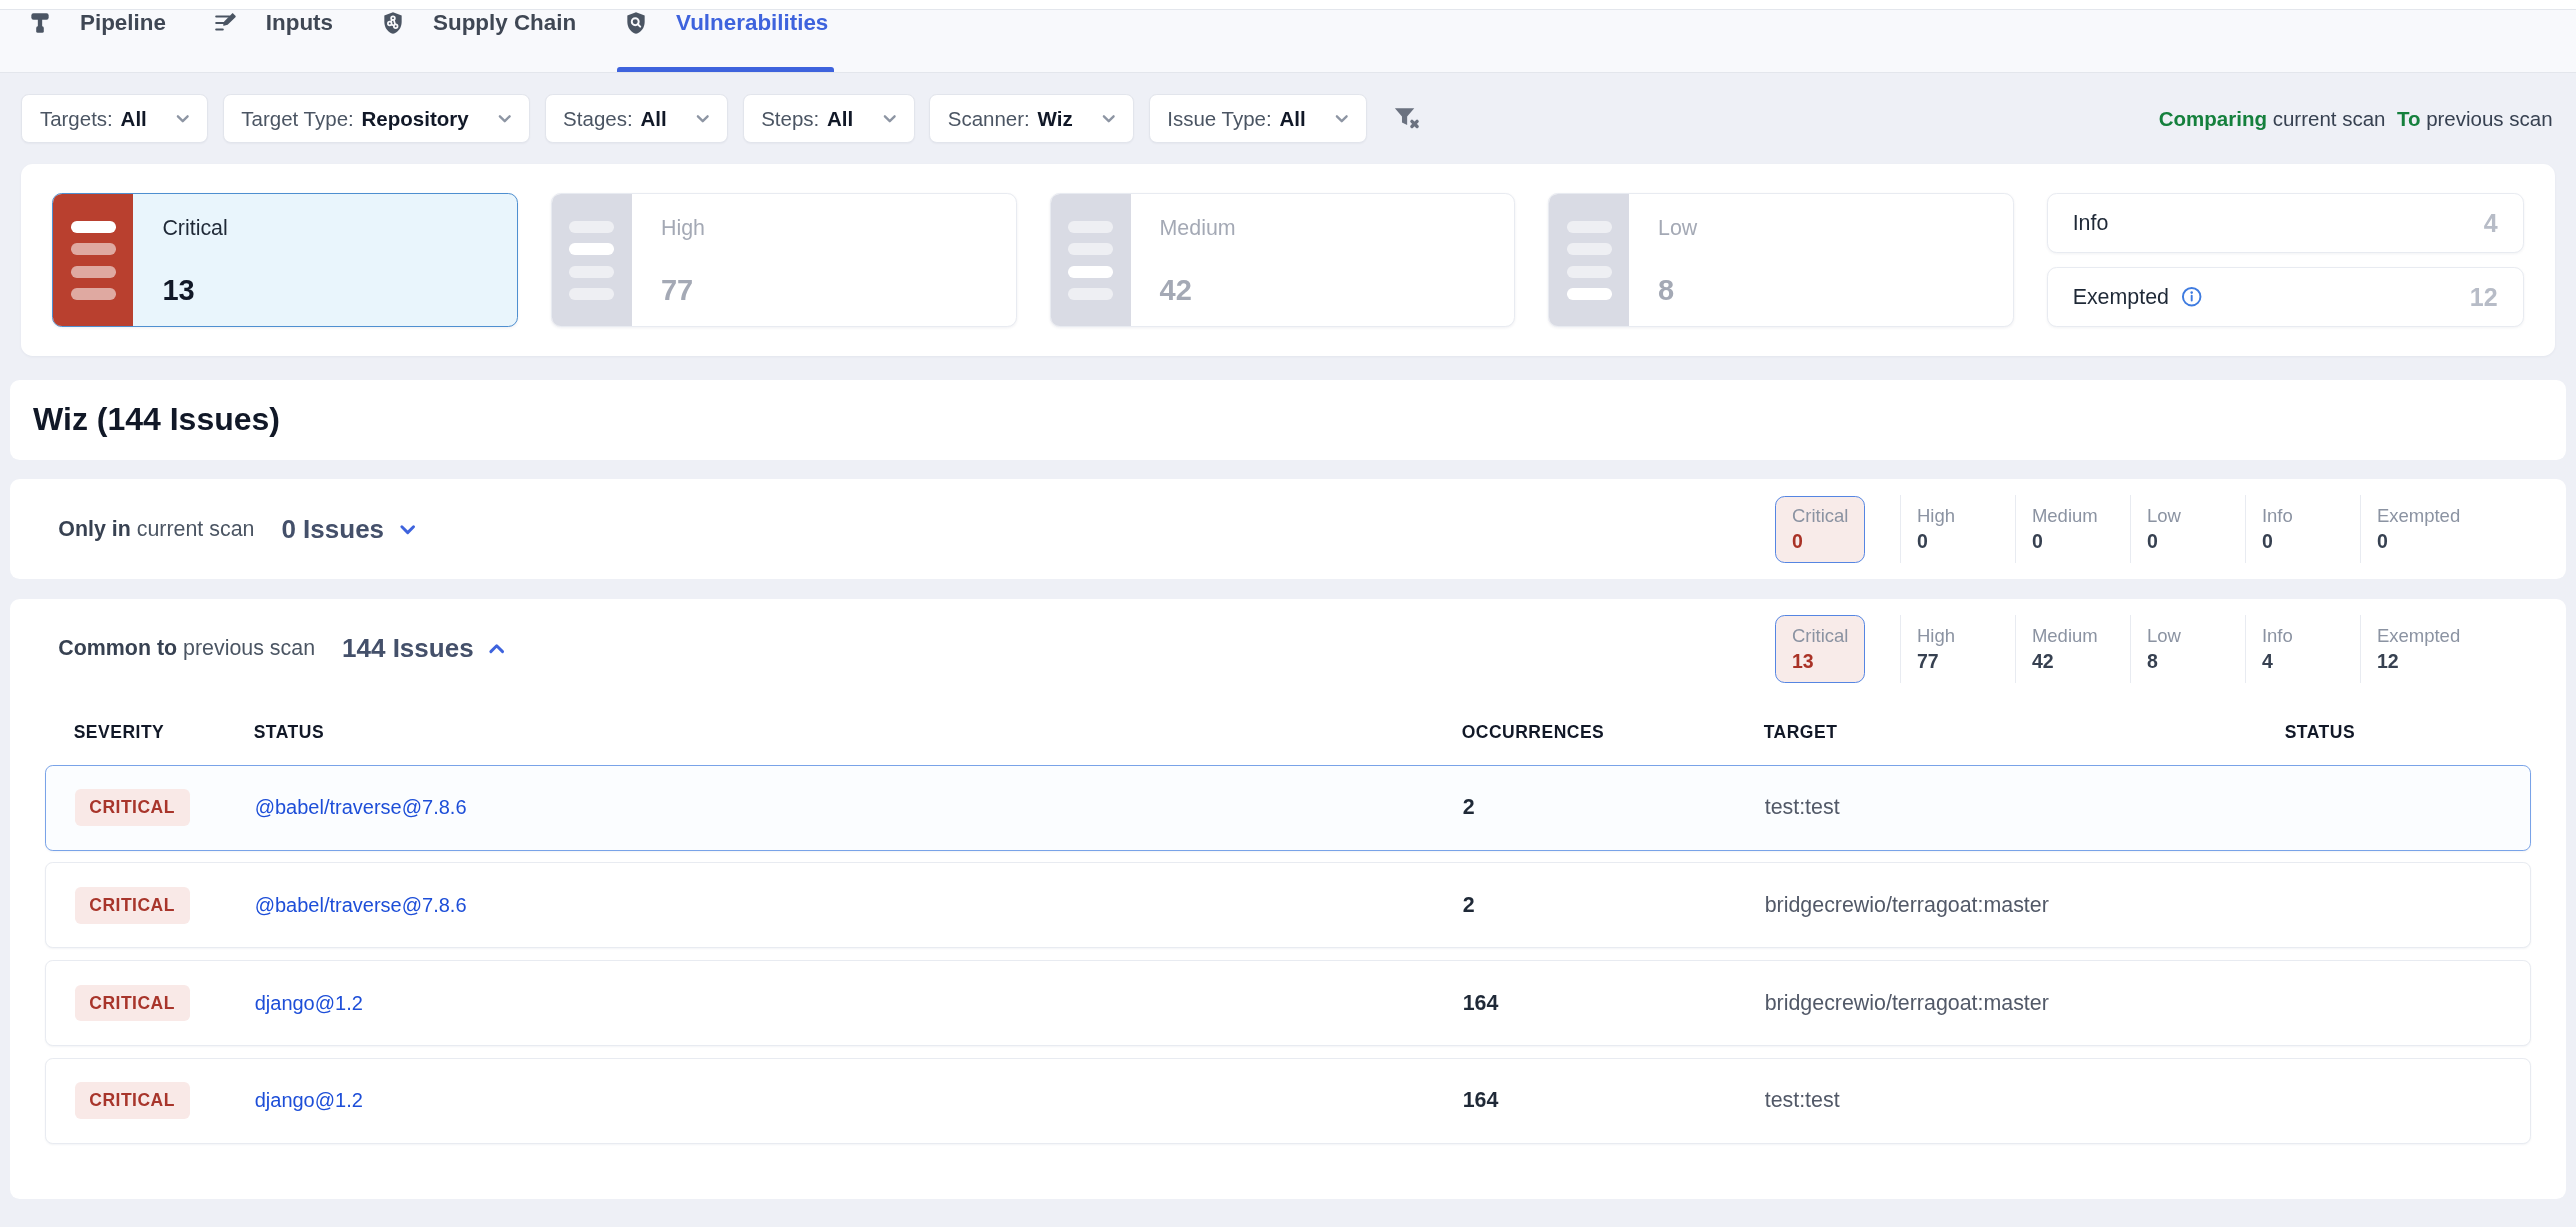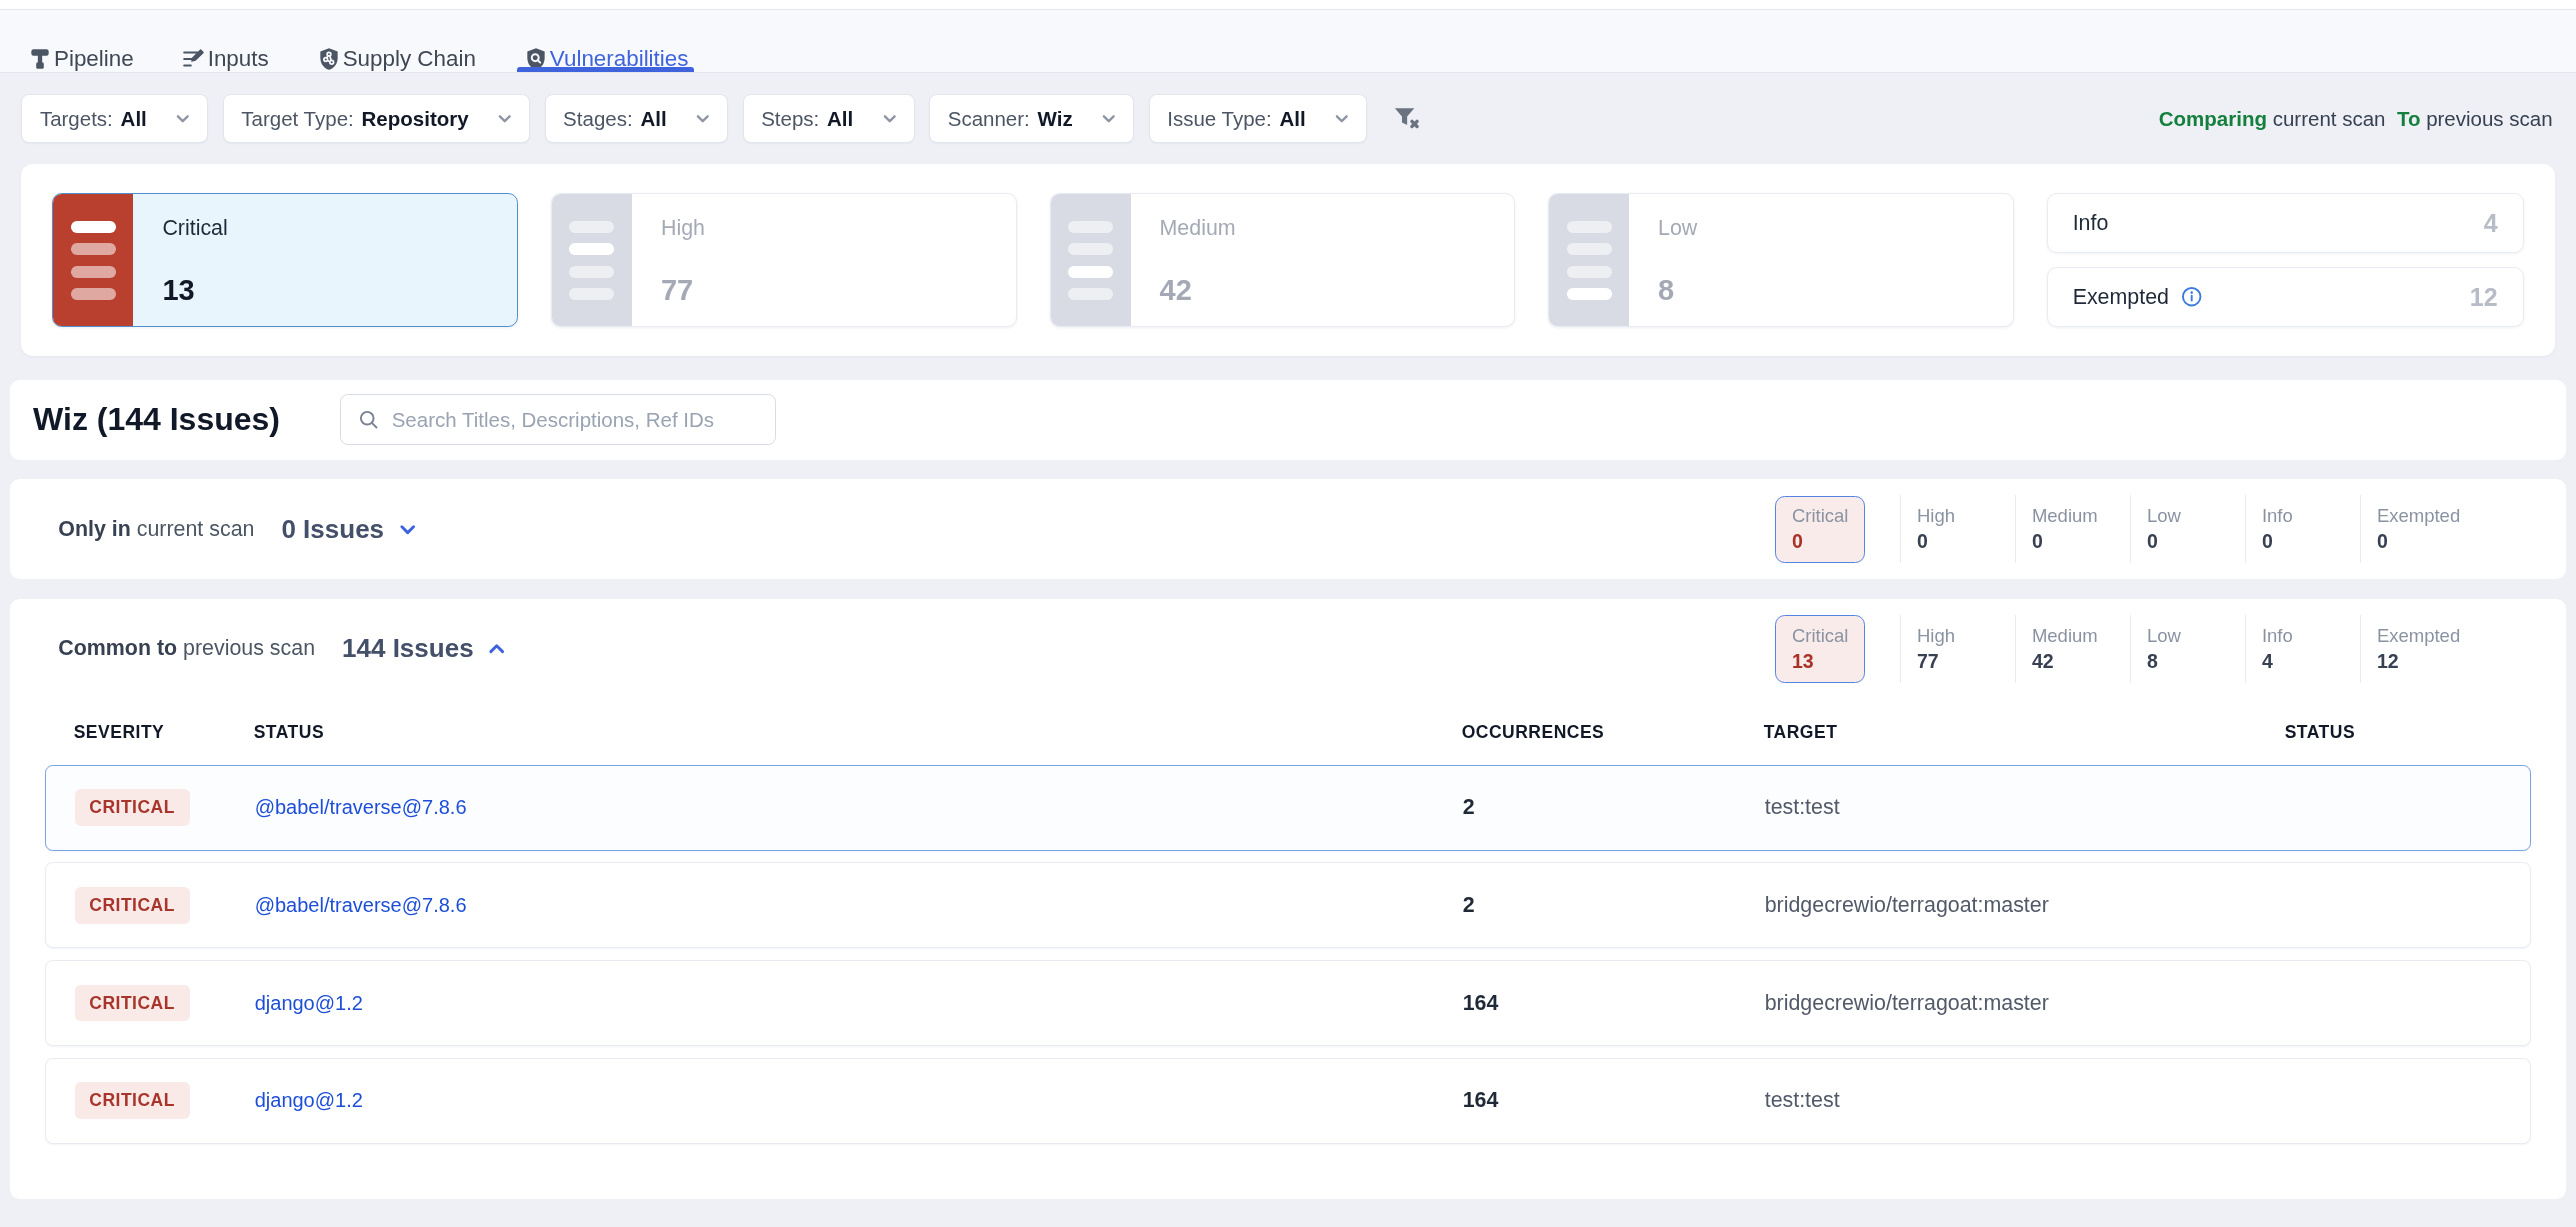--- a/index.html
+++ b/index.html
@@ -10,22 +10,22 @@
     color: #1f2937;
   }
 
   
   .top-strip { height: 9.7px; background: #ffffff; border-bottom: 1px solid #e3e6ec; }
   .nav {
     height: 63px; background: #f8f9fc; border-bottom: 1px solid #e3e6ec;
     display: flex; align-items: stretch; padding: 0 27px; gap: 47px;
   }
   .tab {
-    display: flex; align-items: flex-end; gap: 1px;
-    font-size: 22.4px; font-weight: 400; color: #3f4754;
+    display: flex; align-items: flex-start; gap: 27px;
+    font-size: 22.4px; font-weight: 700; color: #3f4754;
     position: relative; cursor: pointer;
   }
   .tab svg { width: 26px; height: 26px; flex: none; }
   .tab .fillicon { fill: #4b5563; }
   .tab .strokeicon { stroke: #4b5563; fill: none; stroke-width: 2; }
   .tab.active .tab-label { color: #3e63dd; }
   .tab.active::after {
     content: ""; position: absolute; left: -5.8px; right: -5.8px; bottom: 0;
     height: 4.9px; background: #3e63dd; border-radius: 2.9px 2.9px 0 0;
   }
@@ -303,27 +303,20 @@
         <path d="M11 10v5" stroke="#3e7be0" stroke-width="2" stroke-linecap="round"></path>
         <circle cx="11" cy="6.8" r="1.3" fill="#3e7be0"></circle>
       </svg>
       <span class="side-count">12</span>
     </div>
   </div>
 </div>
 
 <div class="wiz-panel">
   <div class="wiz-title">Wiz (144 Issues)</div>
-  <div class="search-box">
-    <svg viewBox="0 0 24 24">
-      <circle cx="10.5" cy="10.5" r="6.5" fill="none" stroke="#7a8294" stroke-width="2"></circle>
-      <path d="M15.5 15.5l4.5 4.5" stroke="#7a8294" stroke-width="2" stroke-linecap="round"></path>
-    </svg>
-    <input type="text" placeholder="Search Titles, Descriptions, Ref IDs" style="">
-  </div>
 </div>
 
 <div class="scan-panel">
   <div class="scan-header">
     <div class="scan-label">
       <b>Only in</b>
       <span>current scan</span>
     </div>
     <div class="scan-count">
       <span>0 Issues</span>

